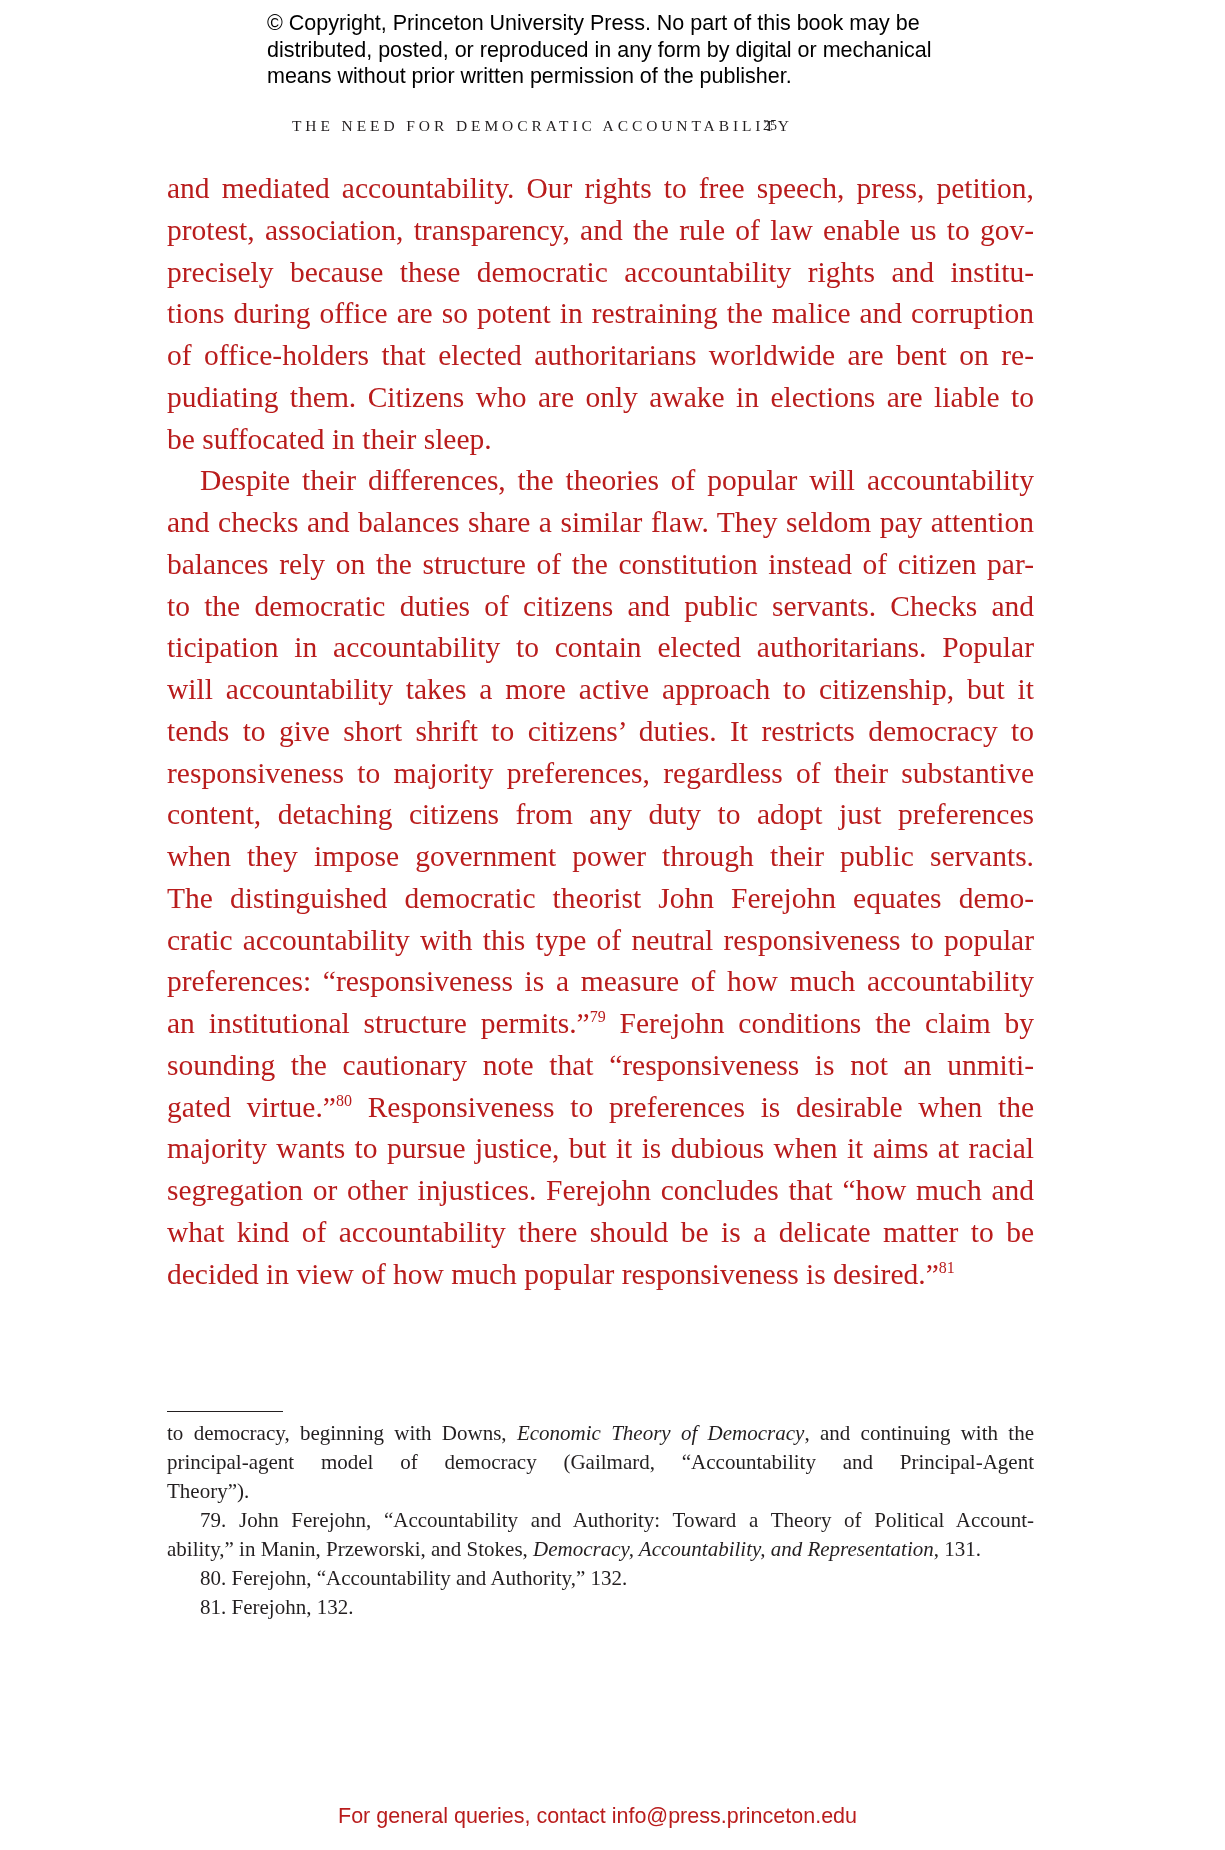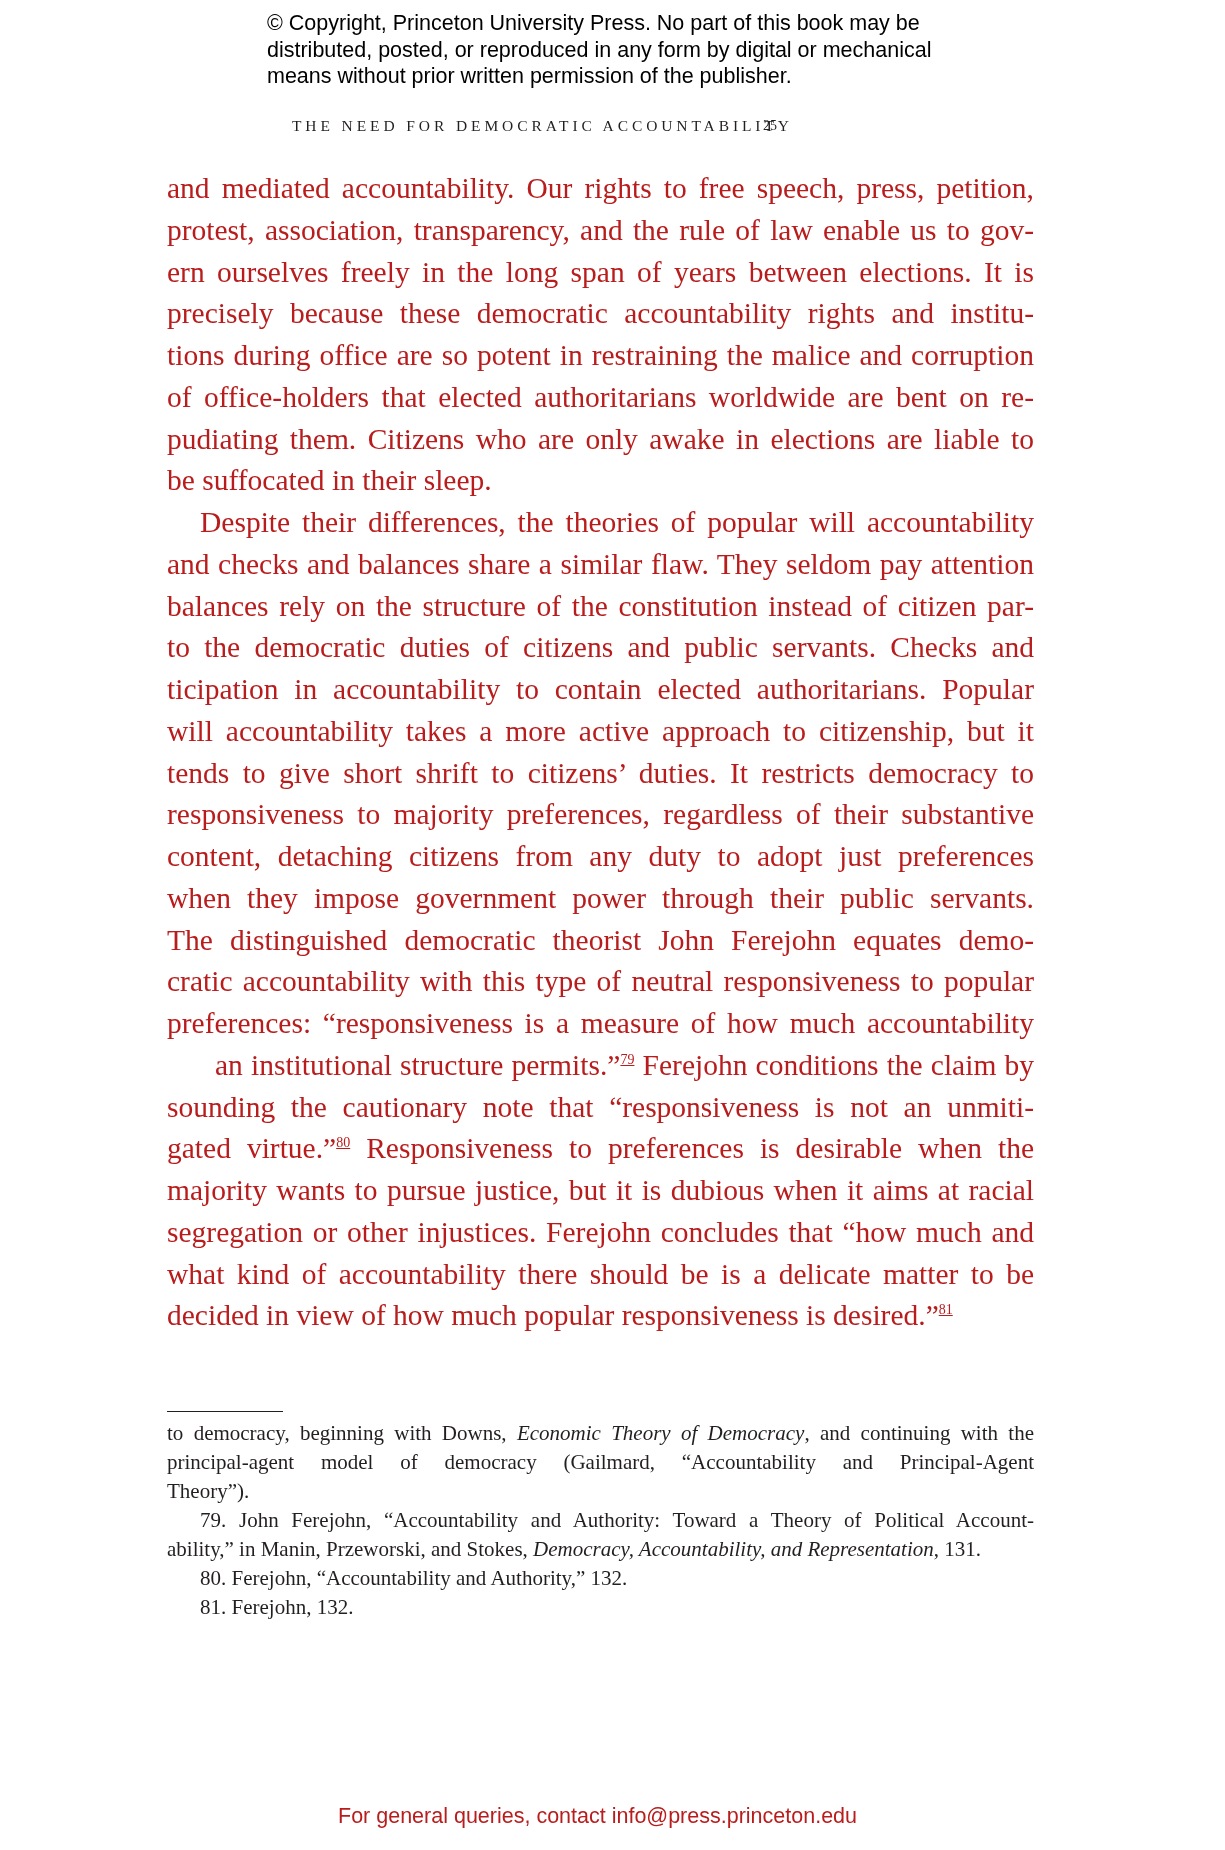--- a/index.html
+++ b/index.html
@@ -67,26 +67,25 @@
       text-align-last: justify;
       overflow: visible;
     }
     .line.last {
       text-align-last: left;
     }
     .line.indent {
       padding-left: 33px;
     }
     sup.fnref {
-      font-size: 14px;
+      font-size: 16px;
       line-height: 0;
       vertical-align: 0;
       position: relative;
       top: -11px;
-      text-decoration: underline;
     }
     .fn-rule {
       position: absolute;
       left: 167px;
       top: 1411px;
       width: 116px;
       height: 0;
       border-top: 1.4px solid #231f20;
     }
     .footnotes {
@@ -133,42 +132,41 @@
   <span class="cline">means without prior written permission of the publisher.</span>
 </div>
 
 <div class="running-head">THE NEED FOR DEMOCRATIC ACCOUNTABILITY</div>
 <div class="page-number">25</div>
 
 <div class="body-text">
   <div>
     <span class="line">and mediated accountability. Our rights to free speech, press, petition,</span>
     <span class="line">protest, association, transparency, and the rule of law enable us to gov-</span>
-    <span class="line">ern ourselves freely in the long span of years between elections. It is</span>
     <span class="line">precisely because these democratic accountability rights and institu-</span>
     <span class="line">tions during office are so potent in restraining the malice and corruption</span>
     <span class="line">of office-holders that elected authoritarians worldwide are bent on re-</span>
     <span class="line">pudiating them. Citizens who are only awake in elections are liable to</span>
     <span class="line last">be suffocated in their sleep.</span>
   </div>
   <div>
     <span class="line indent">Despite their differences, the theories of popular will accountability</span>
     <span class="line">and checks and balances share a similar flaw. They seldom pay attention</span>
     <span class="line">balances rely on the structure of the constitution instead of citizen par-</span>
     <span class="line">to the democratic duties of citizens and public servants. Checks and</span>
     <span class="line">ticipation in accountability to contain elected authoritarians. Popular</span>
     <span class="line">will accountability takes a more active approach to citizenship, but it</span>
     <span class="line">tends to give short shrift to citizens’ duties. It restricts democracy to</span>
     <span class="line">responsiveness to majority preferences, regardless of their substantive</span>
     <span class="line">content, detaching citizens from any duty to adopt just preferences</span>
     <span class="line">when they impose government power through their public servants.</span>
     <span class="line">The distinguished democratic theorist John Ferejohn equates demo-</span>
     <span class="line">cratic accountability with this type of neutral responsiveness to popular</span>
     <span class="line">preferences: “responsiveness is a measure of how much accountability</span>
-    <span class="line"><span style="white-space: pre; margin-left: 48px;">an institutional structure permits.”</span><sup class="fnref">79</sup><span style="white-space: pre;"> Ferejohn conditions the claim by</span></span>
+    <span class="line"><span style="white-space: pre;">an institutional structure permits.”</span><sup class="fnref">79</sup><span style="white-space: pre;"> Ferejohn conditions the claim by</span></span>
     <span class="line">sounding the cautionary note that “responsiveness is not an unmiti-</span>
     <span class="line"><span style="white-space: pre;">gated virtue.”</span><sup class="fnref">80</sup><span style="white-space: pre;"> Responsiveness to preferences is desirable when the</span></span>
     <span class="line">majority wants to pursue justice, but it is dubious when it aims at racial</span>
     <span class="line">segregation or other injustices. Ferejohn concludes that “how much and</span>
     <span class="line">what kind of accountability there should be is a delicate matter to be</span>
     <span class="line last"><span style="white-space: pre;">decided in view of how much popular responsiveness is desired.”</span><sup class="fnref">81</sup></span>
   </div>
 </div>
 
 <div class="fn-rule"></div>

